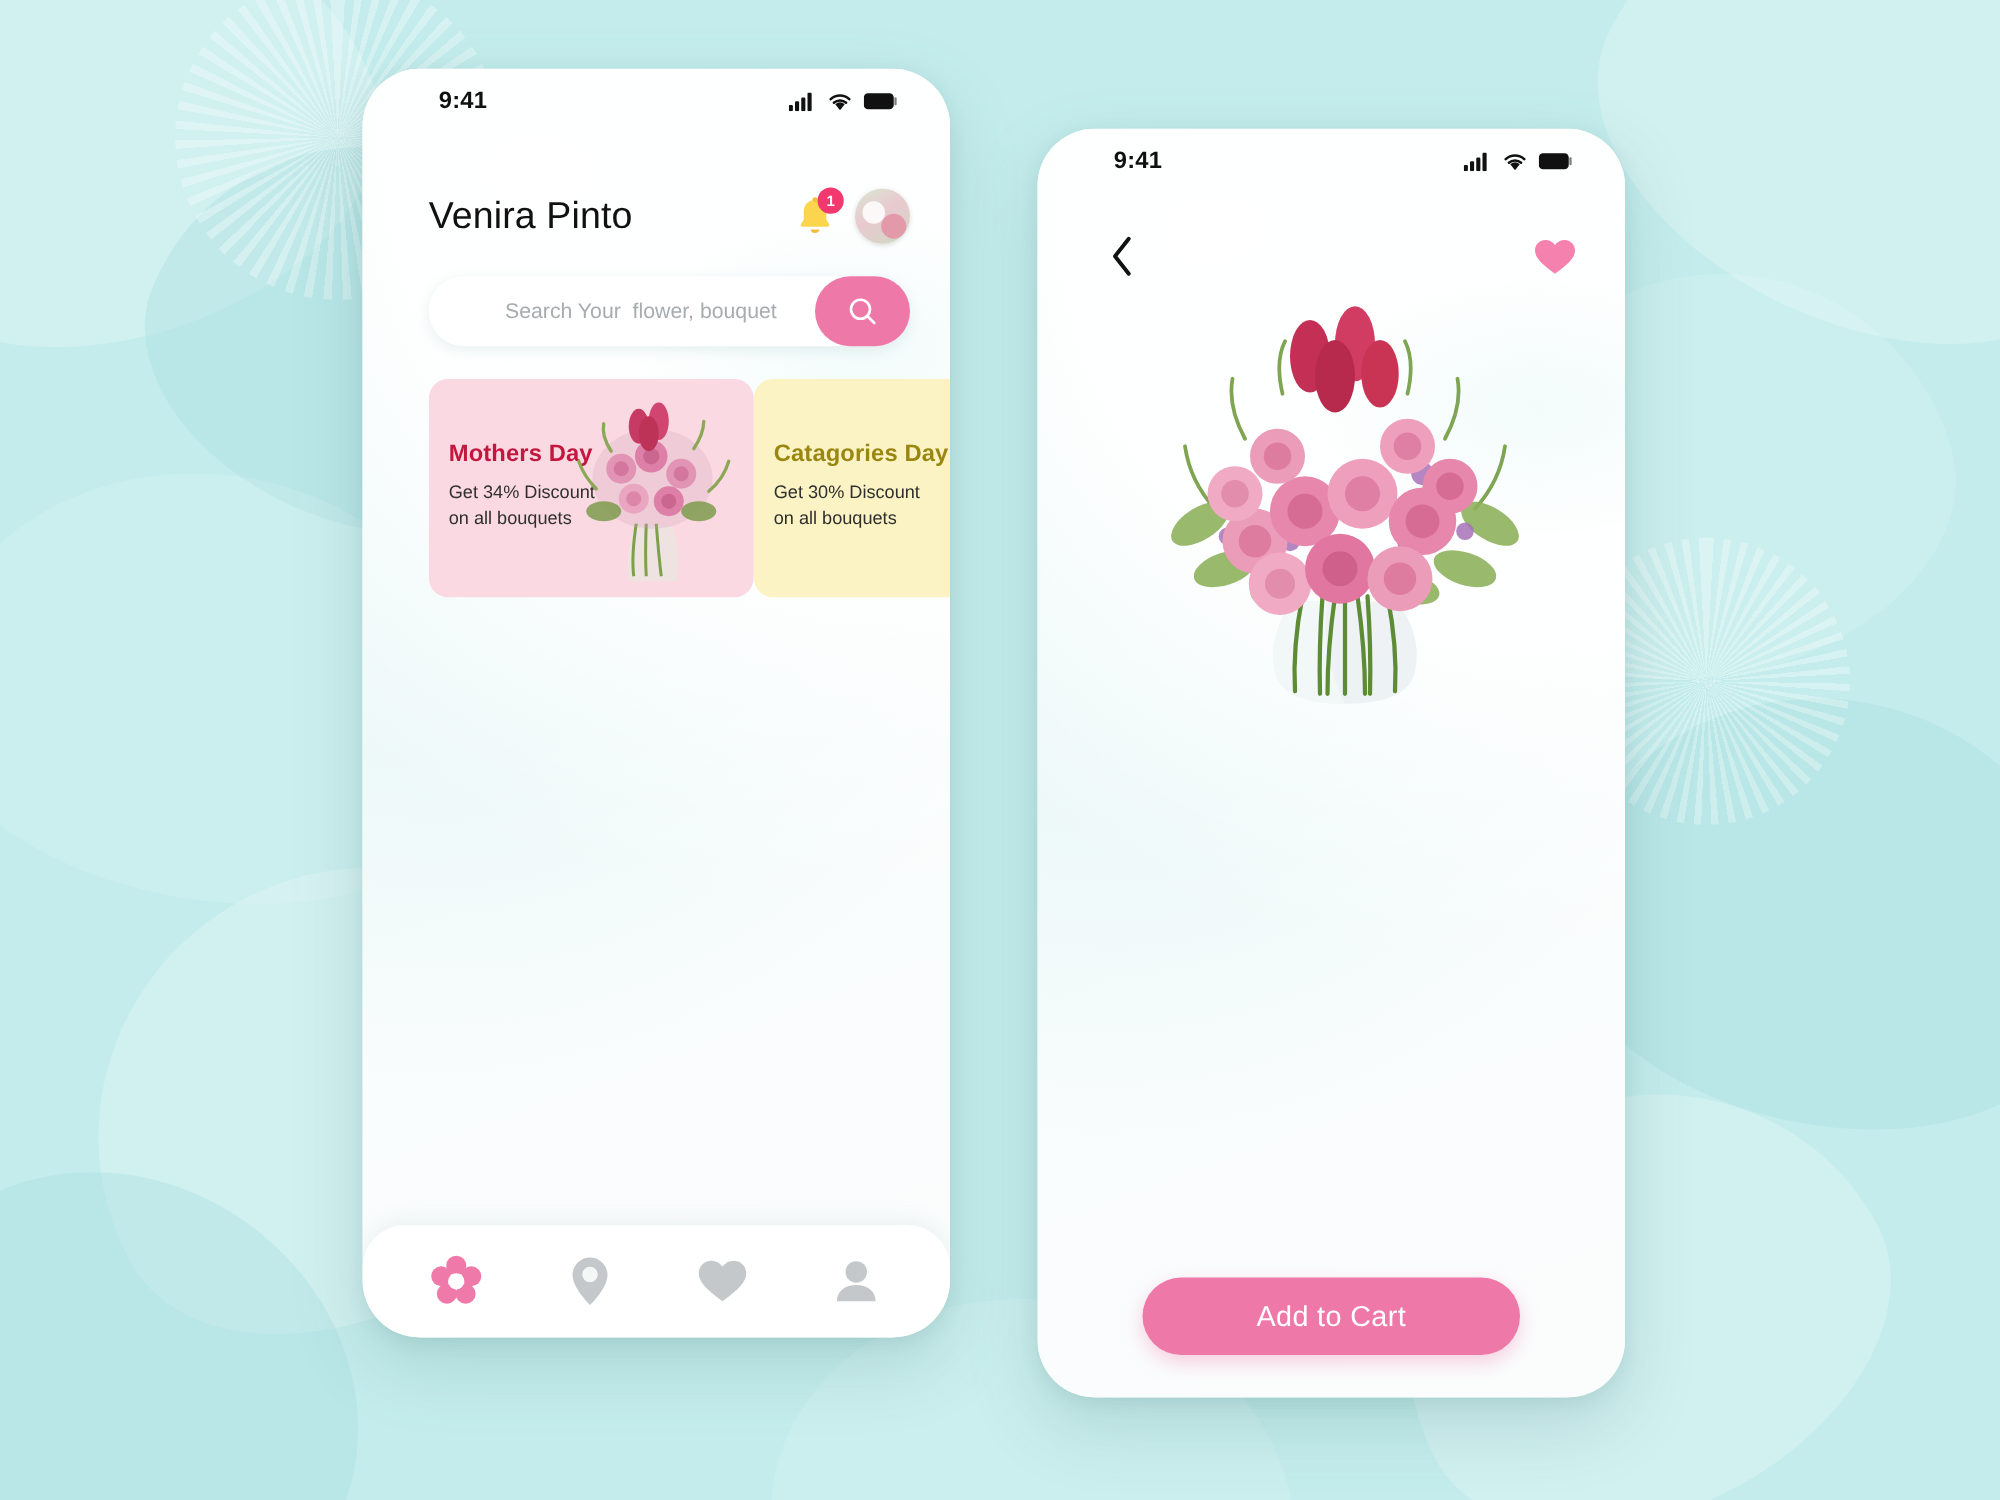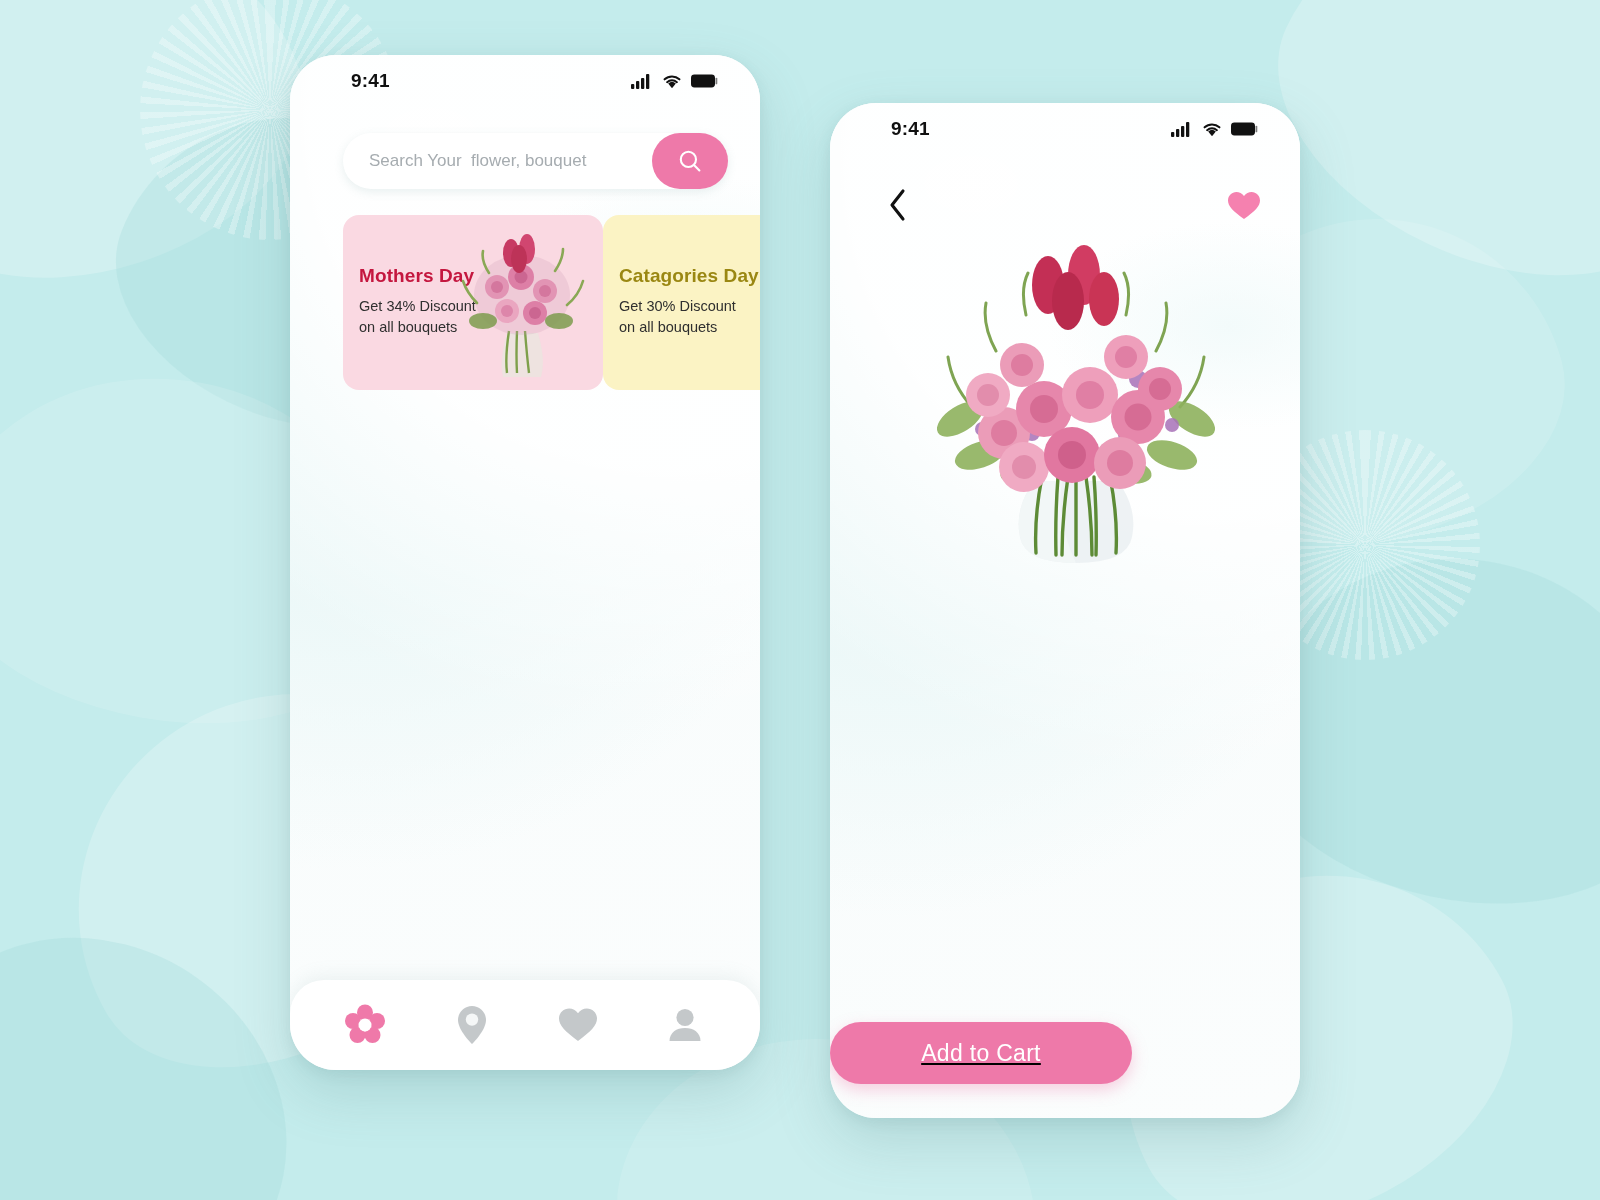--- a/index.html
+++ b/index.html
@@ -86,21 +86,21 @@
 
   
   .search-row { position:relative; margin:26px 32px 0 32px; height:56px; }
   .search-field {
     position:absolute; inset:0; background:#fff; border-radius:30px;
     box-shadow:0 3px 10px rgba(120,160,160,0.16);
     display:flex; align-items:center; padding:0 26px;
   }
   .search-input {
     border:none; outline:none; background:transparent; width:100%;
-    font-family:inherit; font-size:17px; color:#3a3a3a;
+    font-family:inherit; font-size:17px; color:#3a3a3a;margin-left:35px;
   }
   .search-input::placeholder { color:#a6acb0; }
   .search-btn {
     position:absolute; right:0; top:0; width:76px; height:56px; border:none;
     border-radius:30px; background:#ee79a9; cursor:pointer;
     display:flex; align-items:center; justify-content:center;
   }
 
   
   .banners { margin:26px 0 0 32px; display:flex; overflow:hidden; }
@@ -175,21 +175,21 @@
   .desc { margin:22px 36px 0 36px; font-size:17.5px; line-height:1.65; color:#6d7275; }
   .inc-title { margin:24px 36px 0 36px; font-size:28px; color:#111; }
   .inc-row { margin:18px 0 0 36px; display:flex; align-items:center; gap:26px; overflow:hidden; }
   .inc-item { display:flex; align-items:center; gap:22px; flex:0 0 auto; cursor:pointer; }
   .inc-thumb {
     width:120px; height:96px; border-radius:17px;
     display:flex; align-items:flex-end; justify-content:center; overflow:hidden;
   }
   .inc-label { font-size:24px; color:#141414; white-space:nowrap; }
 
-  .cart-wrap { position:absolute; left:0; right:0; bottom:34px; display:flex; justify-content:flex-start;text-decoration:underline; }
+  .cart-wrap { position:absolute; left:0; right:0; bottom:34px; display:flex; justify-content:center; }
   .cart-btn {
     width:302px; height:62px; border-radius:32px; border:none; cursor:pointer;
     background:#ee79a9; color:#fff; font-family:inherit; font-size:23px; letter-spacing:.3px;
     box-shadow:0 6px 16px rgba(238,121,169,0.35);
   }
 </style>
 </head>
 <body>
 
 <div class="bg-wrap">
@@ -225,20 +225,34 @@
           <path d="M2.6 5.3 a11 11 0 0 1 14.8 0" stroke="#111" stroke-width="2.1" fill="none" stroke-linecap="round"></path>
           <path d="M5.1 8.2 a7.4 7.4 0 0 1 9.8 0" stroke="#111" stroke-width="2" fill="none" stroke-linecap="round"></path>
         </svg>
         <svg width="27" height="14" viewBox="0 0 27 14">
           <rect x="0" y="0.6" width="24" height="12.8" rx="3.4" fill="#111"></rect>
           <path d="M25.4 4.6 v4.8" stroke="#111" stroke-width="1.8" stroke-linecap="round" opacity=".55"></path>
         </svg>
       </span>
     </div>
 
+    <div class="home-head">
+      <div class="username">Venira Pinto</div>
+      <div class="head-right">
+        <div class="bell-wrap">
+          <div class="badge">1</div>
+          <svg width="36" height="38" viewBox="0 0 36 38">
+            <path d="M18 6 C12.6 6 9 9.9 9 15.3 v6.2 l-2.2 3.6 c-.6 1 .1 2.3 1.3 2.3 h19.8 c1.2 0 1.9-1.3 1.3-2.3 L27 21.5 v-6.2 C27 9.9 23.4 6 18 6 Z" fill="#fcd54f"></path>
+            <path d="M14.4 29.6 a3.7 3.7 0 0 0 7.2 0 Z" fill="#f5bd3c"></path>
+            <ellipse cx="18" cy="5.6" rx="2" ry="1.9" fill="#f5bd3c"></ellipse>
+          </svg>
+        </div>
+        <div class="avatar"></div>
+      </div>
+    </div>
 
     <div class="search-row">
       <div class="search-field">
         <input class="search-input" type="text" placeholder="Search Your  flower, bouquet" style="">
       </div>
       <button class="search-btn">
         <svg width="28" height="28" viewBox="0 0 28 28">
           <circle cx="12.4" cy="12.4" r="7.6" stroke="#fff" stroke-width="2.1" fill="none"></circle>
           <path d="M18.2 18.2 L23.4 23.4" stroke="#fff" stroke-width="2.1" stroke-linecap="round"></path>
         </svg>

